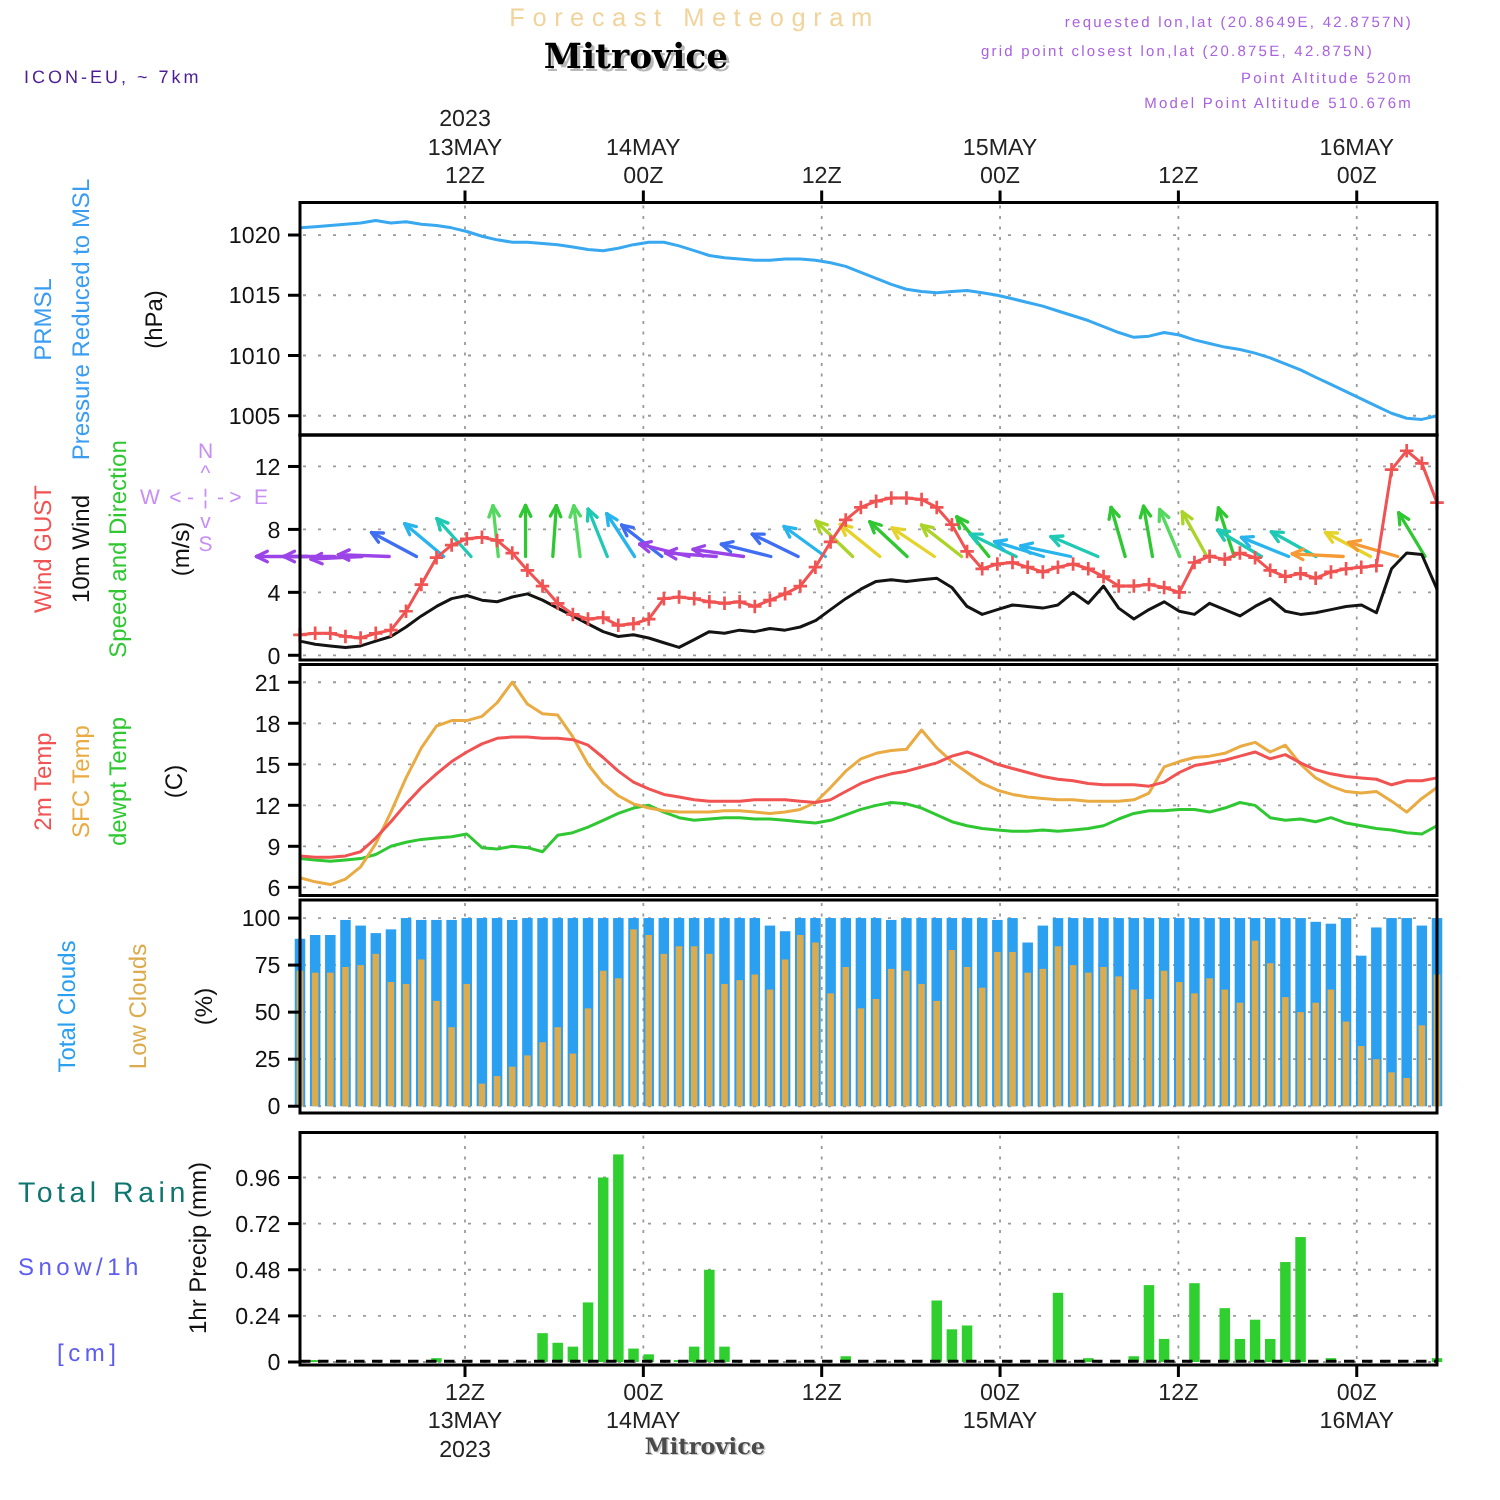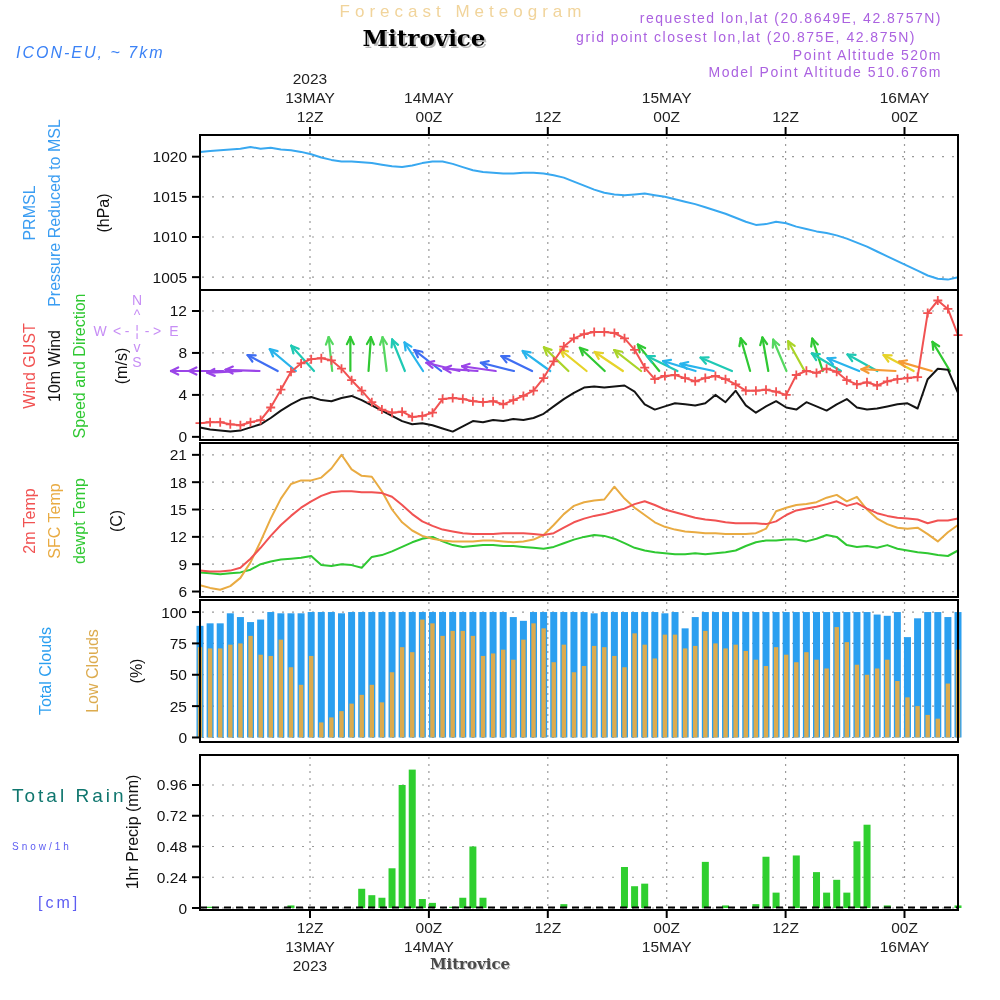--- a/index.html
+++ b/index.html
@@ -3,24 +3,24 @@
 <meta charset="utf-8">
 <style>
   html,body{margin:0;padding:0;background:#fff;}
   #stage{position:relative;width:972px;height:1000px;background:#ffffff;overflow:hidden;
          font-family:"Liberation Sans",sans-serif;text-align:center;}
   .hdr{position:absolute;white-space:nowrap;}
   .lab{position:absolute;white-space:nowrap;transform:translate(-50%,-50%);}
   .lab.rot{transform:translate(-50%,-50%) rotate(-90deg);}
   .lab.left{transform:translate(0,-50%);}
   #forecast-title{color:#f1d49b;font-size:17px;letter-spacing:5px;top:2px;left:463px;transform:translateX(-50%);}
-  .purple{color:#ab62e0;font-size:14px;letter-spacing:1.5px;}
+  .purple{color:#ab62e0;font-size:10px;letter-spacing:1.5px;}
   #station-title{top:24px;left:424px;transform:translateX(-50%);font-family:"DejaVu Serif","Liberation Serif",serif;
      font-weight:bold;font-size:23px;color:#000;text-shadow:2px 2px 0 #b8b8b8;}
-  #model-label{color:#3b82f6;font-size:16px;letter-spacing:2px;top:44px;left:16px;font-style:italic;}
+  #model-label{color:#4c1d95;font-size:12px;letter-spacing:2px;top:44px;left:16px;}
   #footer-station{top:955px;left:470px;transform:translateX(-50%);font-family:"DejaVu Serif","Liberation Serif",serif;
      font-weight:bold;font-size:15px;color:#4a4a4a;text-shadow:1px 1px 0 #c8c8c8;}
   #watermark{top:685px;left:978px;transform:translate(-50%,-50%) rotate(-90deg);
      font-family:"DejaVu Serif","Liberation Serif",serif;font-size:15px;color:#c8d2c8;letter-spacing:1px;}
   svg text{font-family:"Liberation Sans",sans-serif;}
 </style>
 </head>
 <body>
 
 <div id="stage">
@@ -608,20 +608,20 @@
       <div class="lab" style="left: 137px; top: 347px; color: rgb(199, 142, 245); font-size: 14px;">v</div>
       <div class="lab" style="left: 137px; top: 362px; color: rgb(199, 142, 245); font-size: 14px;">S</div>
       <div class="lab rot" style="left: 30px; top: 521px; color: rgb(241, 82, 82); font-size: 16px;">2m Temp</div>
       <div class="lab rot" style="left: 55px; top: 521px; color: rgb(233, 171, 66); font-size: 16px;">SFC Temp</div>
       <div class="lab rot" style="left: 80px; top: 521px; color: rgb(47, 200, 50); font-size: 16px;">dewpt Temp</div>
       <div class="lab rot" style="left: 117px; top: 521px; color: rgb(17, 17, 17); font-size: 16px;">(C)</div>
       <div class="lab rot" style="left: 46px; top: 671px; color: rgb(43, 159, 240); font-size: 16px;">Total Clouds</div>
       <div class="lab rot" style="left: 93px; top: 671px; color: rgb(220, 171, 78); font-size: 16px;">Low Clouds</div>
       <div class="lab rot" style="left: 137px; top: 671px; color: rgb(17, 17, 17); font-size: 16px;">(%)</div>
       <div class="lab left" style="left: 12px; top: 796px; color: #0f766e; font-size: 19px; letter-spacing: 3px;">Total  Rain</div>
-      <div class="lab left" style="left: 12px; top: 846px; color: rgb(93, 93, 242); font-size: 10px; letter-spacing: 3px;">Snow/1h</div>
+      <div class="lab left" style="left: 12px; top: 846px; color: rgb(93, 93, 242); font-size: 16px; letter-spacing: 3px;">Snow/1h</div>
       <div class="lab left" style="left: 38px; top: 879px; color: rgb(93, 93, 242); font-size: 16px; letter-spacing: 3px; margin-top: 24px;">[cm]</div>
       <div class="lab rot" style="left: 133px; top: 832px; color: rgb(17, 17, 17); font-size: 16px;">1hr Precip (mm)</div>
     </div>
 
   <div class="hdr" id="footer-station">Mitrovice</div>
   <div class="hdr" id="watermark">by Angel</div>
 </div>
 
 </body></html>

